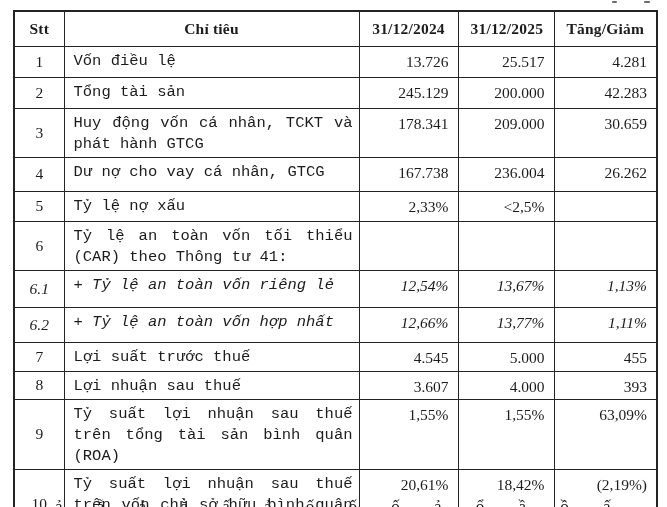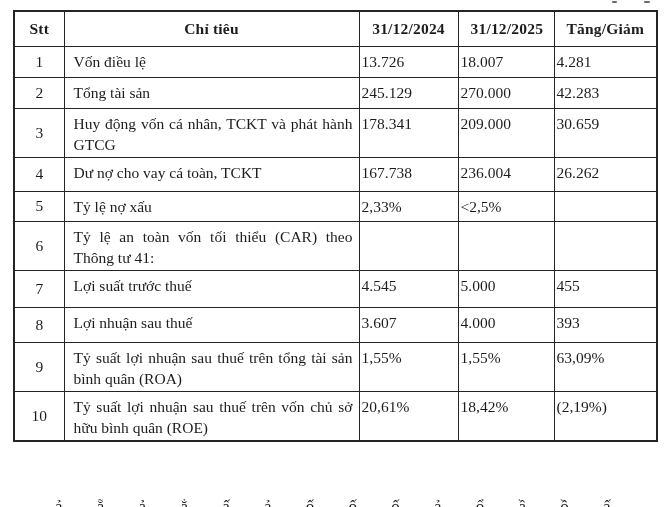--- a/index.html
+++ b/index.html
@@ -47,23 +47,24 @@
   tbody tr:nth-child(12){height:38px;}
 
   td.stt{
     text-align:center;vertical-align:middle;
     font-size:15.5px;padding:0;
   }
   td.label{
     text-align:justify;vertical-align:top;
     font-size:15.5px;line-height:21px;
     padding:4px 6px 2px 9px;
+    font-family:Liberation Mono, monospace;
   }
   td.val{
-    text-align:left;vertical-align:top;
+    text-align:right;vertical-align:top;
     font-size:15.5px;line-height:21px;
     padding:4px 9px 0 2px;white-space:nowrap;
   }
   tr.italic td{font-style:italic;}
 
   
   .bottom-clip{
     position:absolute;left:55px;top:497px;width:601px;height:10px;
     overflow:hidden;pointer-events:none;
   }
@@ -106,57 +107,71 @@
           <th>31/12/2024</th>
           <th>31/12/2025</th>
           <th>Tăng/Giảm</th>
         </tr>
     </thead>
     <tbody>
         <tr>
           <td class="stt">1</td>
           <td class="label">Vốn điều lệ</td>
           <td class="val">13.726</td>
-          <td class="val">18.007</td>
+          <td class="val">25.517</td>
           <td class="val">4.281</td>
         </tr>
         <tr>
           <td class="stt">2</td>
           <td class="label">Tổng tài sản</td>
           <td class="val">245.129</td>
-          <td class="val">270.000</td>
+          <td class="val">200.000</td>
           <td class="val">42.283</td>
         </tr>
         <tr>
           <td class="stt">3</td>
           <td class="label">Huy động vốn cá nhân, TCKT và phát hành GTCG</td>
           <td class="val">178.341</td>
           <td class="val">209.000</td>
           <td class="val">30.659</td>
         </tr>
         <tr>
           <td class="stt">4</td>
-          <td class="label">Dư nợ cho vay cá toàn, TCKT</td>
+          <td class="label">Dư nợ cho vay cá nhân, GTCG</td>
           <td class="val">167.738</td>
           <td class="val">236.004</td>
           <td class="val">26.262</td>
         </tr>
         <tr>
           <td class="stt">5</td>
           <td class="label">Tỷ lệ nợ xấu</td>
           <td class="val">2,33%</td>
           <td class="val">&lt;2,5%</td>
           <td class="val"></td>
         </tr>
         <tr>
           <td class="stt">6</td>
           <td class="label">Tỷ lệ an toàn vốn tối thiểu (CAR) theo Thông tư 41:</td>
           <td class="val"></td>
           <td class="val"></td>
           <td class="val"></td>
+        </tr>
+        <tr class="italic">
+          <td class="stt">6.1</td>
+          <td class="label">+ Tỷ lệ an toàn vốn riêng lẻ</td>
+          <td class="val">12,54%</td>
+          <td class="val">13,67%</td>
+          <td class="val">1,13%</td>
+        </tr>
+        <tr class="italic">
+          <td class="stt">6.2</td>
+          <td class="label">+ Tỷ lệ an toàn vốn hợp nhất</td>
+          <td class="val">12,66%</td>
+          <td class="val">13,77%</td>
+          <td class="val">1,11%</td>
         </tr>
         <tr>
           <td class="stt">7</td>
           <td class="label">Lợi suất trước thuế</td>
           <td class="val">4.545</td>
           <td class="val">5.000</td>
           <td class="val">455</td>
         </tr>
         <tr>
           <td class="stt">8</td>

